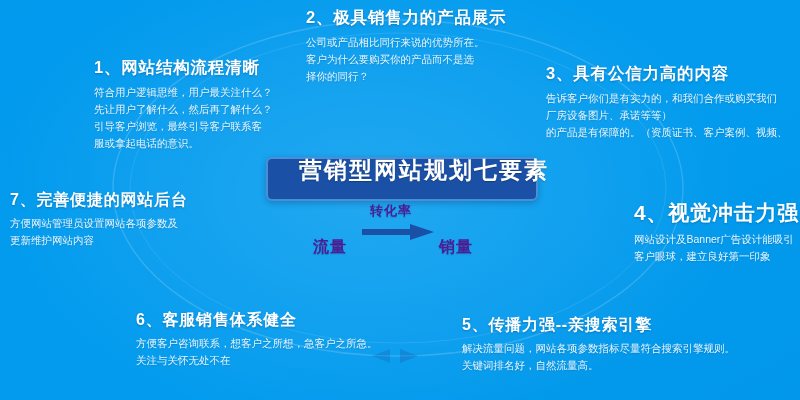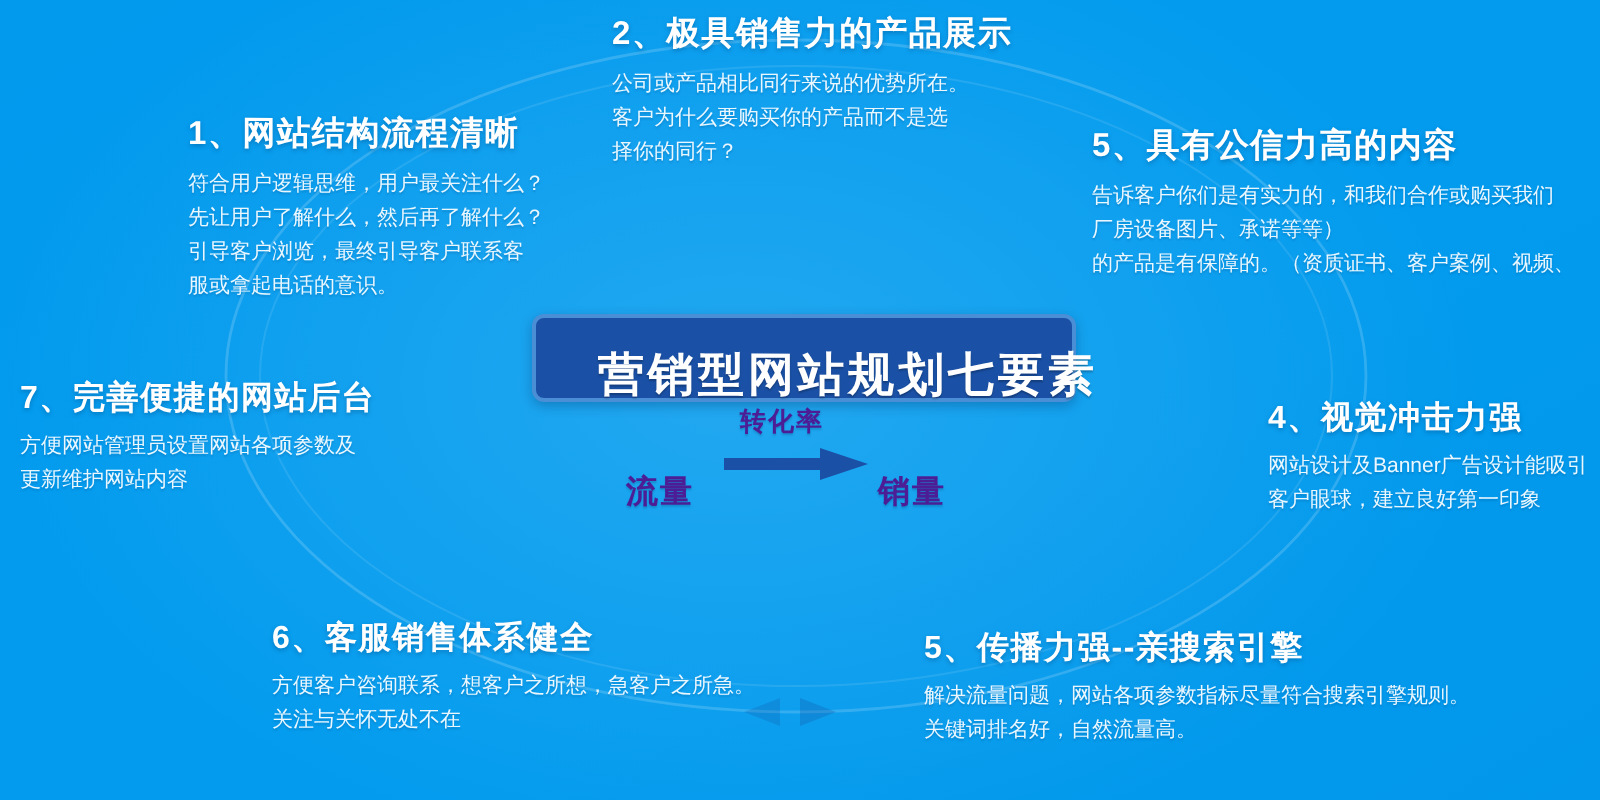--- a/index.html
+++ b/index.html
@@ -45,21 +45,21 @@
     position: absolute;
     left: 266px;
     top: 157px;
     width: 272px;
     height: 44px;
     box-sizing: border-box;
     background: #1a51a6;
     border: 2px solid #4a8fd6;
     border-radius: 6px;
     display: flex;
-    align-items: flex-end;
+    align-items: flex-start;
     justify-content: center;
     box-shadow: 0 2px 6px rgba(0,40,90,0.30);
     padding-left: 44px;
   }
   #title-text {
     color: #ffffff;
     font-size: 23px;
     font-weight: bold;
     letter-spacing: 2.0px;
     white-space: nowrap;
@@ -108,21 +108,21 @@
     width: 72px;
     height: 18px;
   }
 
   
   .item {
     position: absolute;
   }
   .item-heading {
     color: #ffffff;
-    font-size: 16px;
+    font-size: 21px;
     font-weight: bold;
     letter-spacing: 0.8px;
     line-height: 1.2;
     white-space: nowrap;
     margin: 0 0 6px 0;
     text-shadow: 0 1px 2px rgba(0,55,105,0.35);
   }
   .item-body {
     color: #eaf7ff;
     font-size: 10.5px;
@@ -188,21 +188,21 @@
   <div class="item" id="item-2">
     <p class="item-heading">2、极具销售力的产品展示</p>
     <div class="item-body">
       <div>公司或产品相比同行来说的优势所在。</div>
       <div>客户为什么要购买你的产品而不是选</div>
       <div>择你的同行？</div>
     </div>
   </div>
 
   <div class="item" id="item-3">
-    <p class="item-heading">5、具有公信力高的内容</p>
+    <p class="item-heading">3、具有公信力高的内容</p>
     <div class="item-body">
       <div>告诉客户你们是有实力的，和我们合作或购买我们</div>
       <div>厂房设备图片、承诺等等）</div>
       <div>的产品是有保障的。（资质证书、客户案例、视频、</div>
     </div>
   </div>
 
   <div class="item" id="item-4">
     <p class="item-heading">4、视觉冲击力强</p>
     <div class="item-body">

